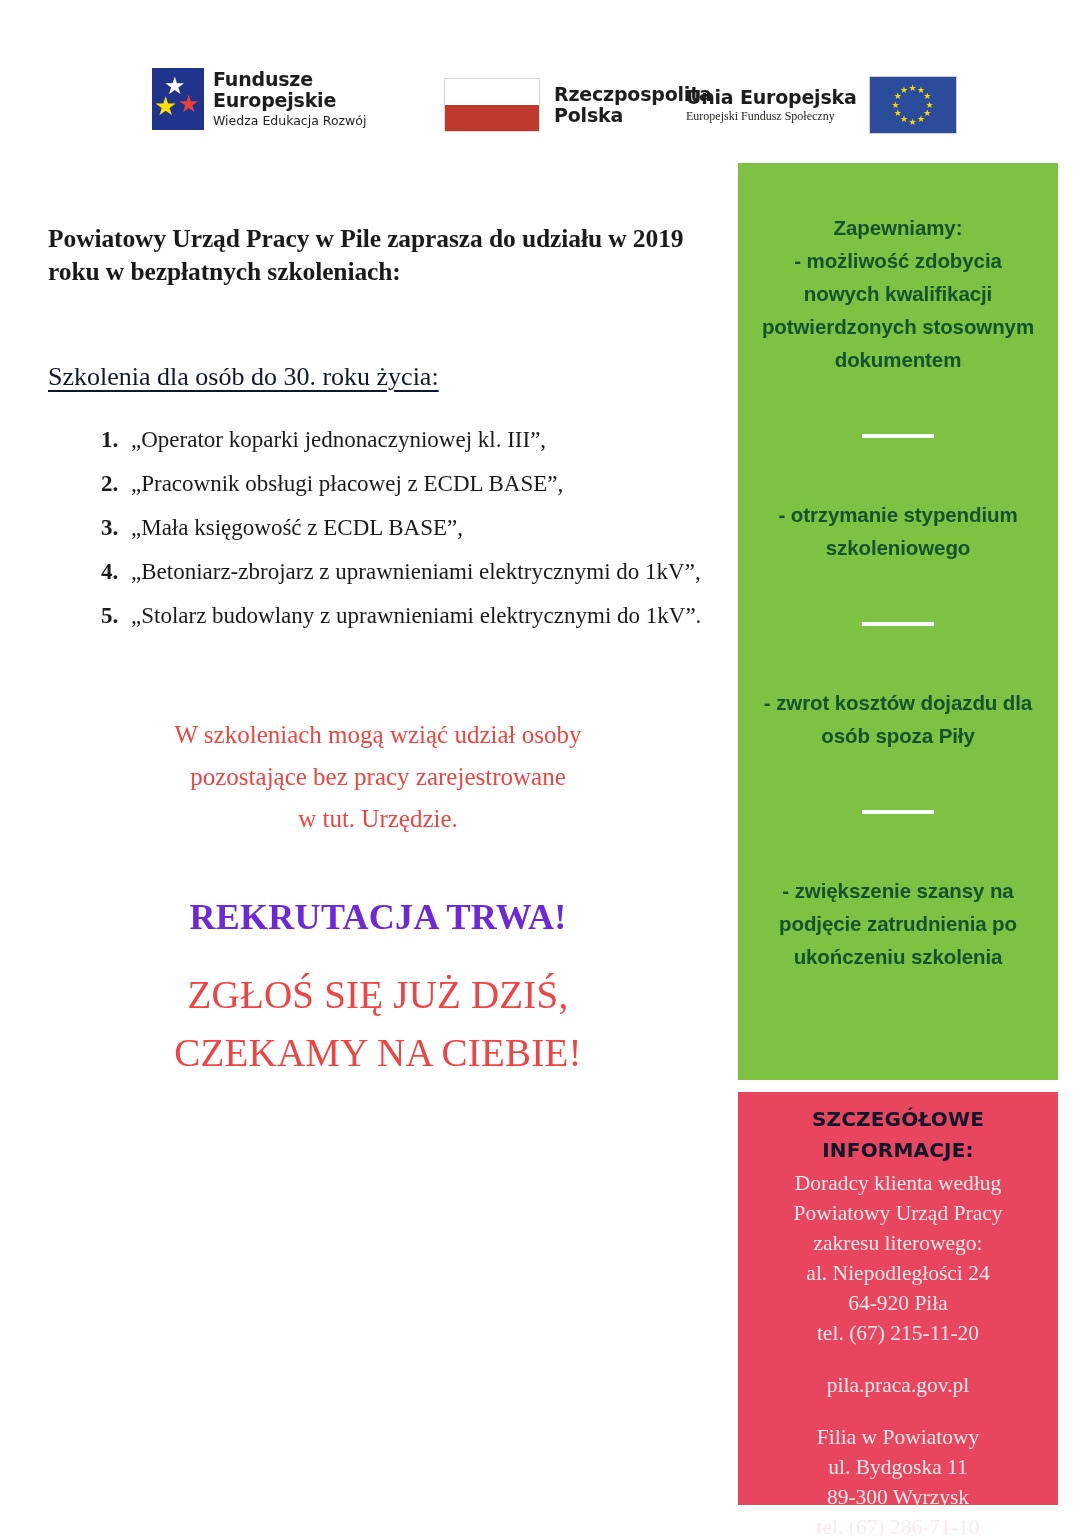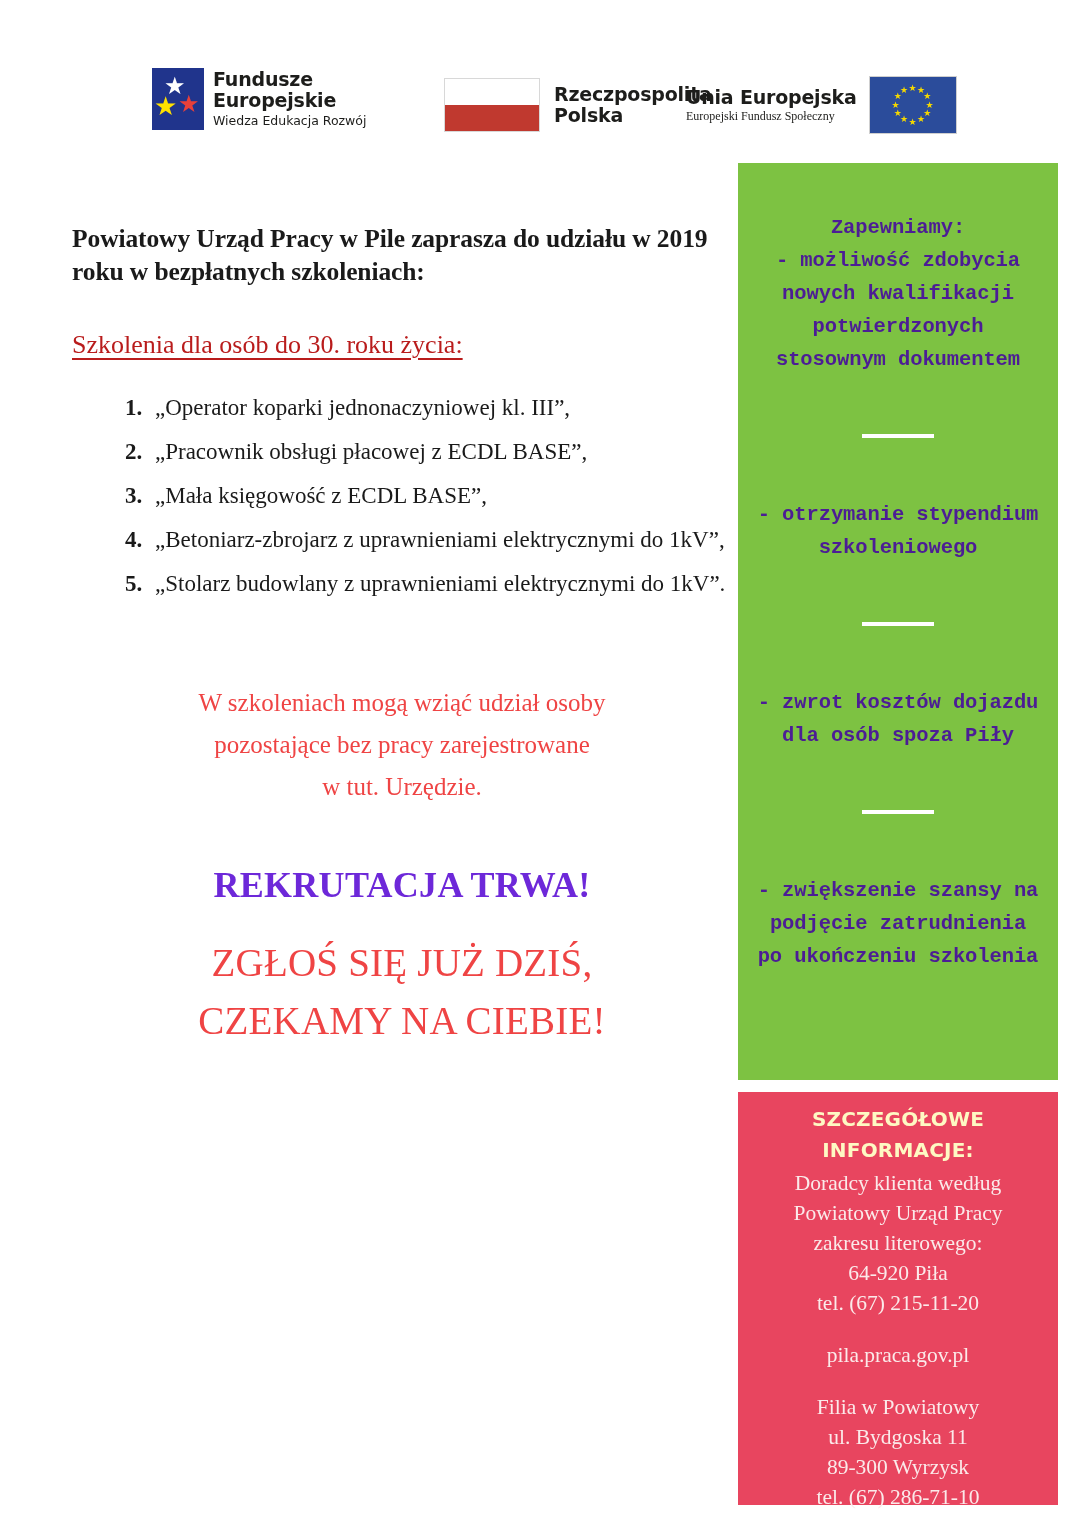--- a/index.html
+++ b/index.html
@@ -72,39 +72,39 @@
     color: #F5D800;
     font-size: 9px;
     line-height: 9px;
     width: 9px; height: 9px;
     text-align: center;
   }
 
   
   .main-col {
     position: absolute;
-    left: 72px; top: 222px;
+    left: 48px; top: 222px;
     width: 672px;
   }
   .headline {
     font-weight: bold;
     font-size: 25.5px;
     line-height: 33px;
     letter-spacing: -0.1px;
     color: #1a1a1a;
     width: 640px;
   }
   .subhead {
-    margin-top: 42px;
+    margin-top: 74px;
     font-size: 26px;
     line-height: 30px;
     text-decoration: underline;
     text-underline-offset: 5px;
     display: inline-block;
-    color: #b91c1c;
+    color: #0f172a;
   }
   ol.course-list {
     margin: 28px 0 0 0;
     padding-left: 53px;
     list-style: none;
     counter-reset: ci;
   }
   ol.course-list li {
     counter-increment: ci;
     position: relative;
@@ -157,23 +157,23 @@
   .green-panel {
     position: absolute;
     left: 738px; top: 163px;
     width: 320px; height: 917px;
     background: #7DC242;
     box-sizing: border-box;
     padding: 48px 16px 0 16px;
     text-align: center;
   }
   .green-panel .gtext {
-    font-family: Liberation Mono, monospace;
-    font-weight: bold;
-    color: #4c1d95;
+    font-family: Liberation Sans, sans-serif;
+    font-weight: bold;
+    color: #14532d;
     font-size: 20.5px;
     line-height: 33px;
     letter-spacing: -0.1px;
   }
   .divider {
     width: 72px; height: 4px;
     background: #ffffff;
     margin: 0 auto;
   }
   .gap-a { height: 58px; }
@@ -187,21 +187,21 @@
     box-sizing: border-box;
     padding: 12px 14px 0 14px;
     text-align: center;
     color: #fdf2f2;
   }
   .pink-panel .ptitle {
     font-family: "DejaVu Sans", sans-serif;
     font-weight: bold;
     font-size: 20px;
     line-height: 31px;
-    color: #fef9c3;
+    color: #0f172a;
     letter-spacing: 0.2px;
   }
   .pink-panel .pbody {
     font-family: "Liberation Serif", serif;
     font-size: 21.5px;
     line-height: 30px;
     color: #fbeaea;
     margin-top: 2px;
   }
   .pink-panel .pbody .spacer { display: block; height: 22px; }
@@ -303,20 +303,21 @@
   <div class="gtext">- zwiększenie szansy na podjęcie zatrudnienia po ukończeniu szkolenia</div>
 </div>
 
 <div class="pink-panel">
   <div class="ptitle">SZCZEGÓŁOWE</div>
   <div class="ptitle">INFORMACJE:</div>
   <div class="pbody">
     <div>Doradcy klienta według</div>
     <div>Powiatowy Urząd Pracy</div>
     <div>zakresu literowego:</div>
+    <div>al. Niepodległości 24</div>
     <div>64-920 Piła</div>
     <div>tel. (67) 215-11-20</div>
     <span class="spacer"></span>
     <div>pila.praca.gov.pl</div>
     <span class="spacer"></span>
     <div>Filia w Powiatowy</div>
     <div>ul. Bydgoska 11</div>
     <div>89-300 Wyrzysk</div>
     <div>tel. (67) 286-71-10</div>
   </div>

